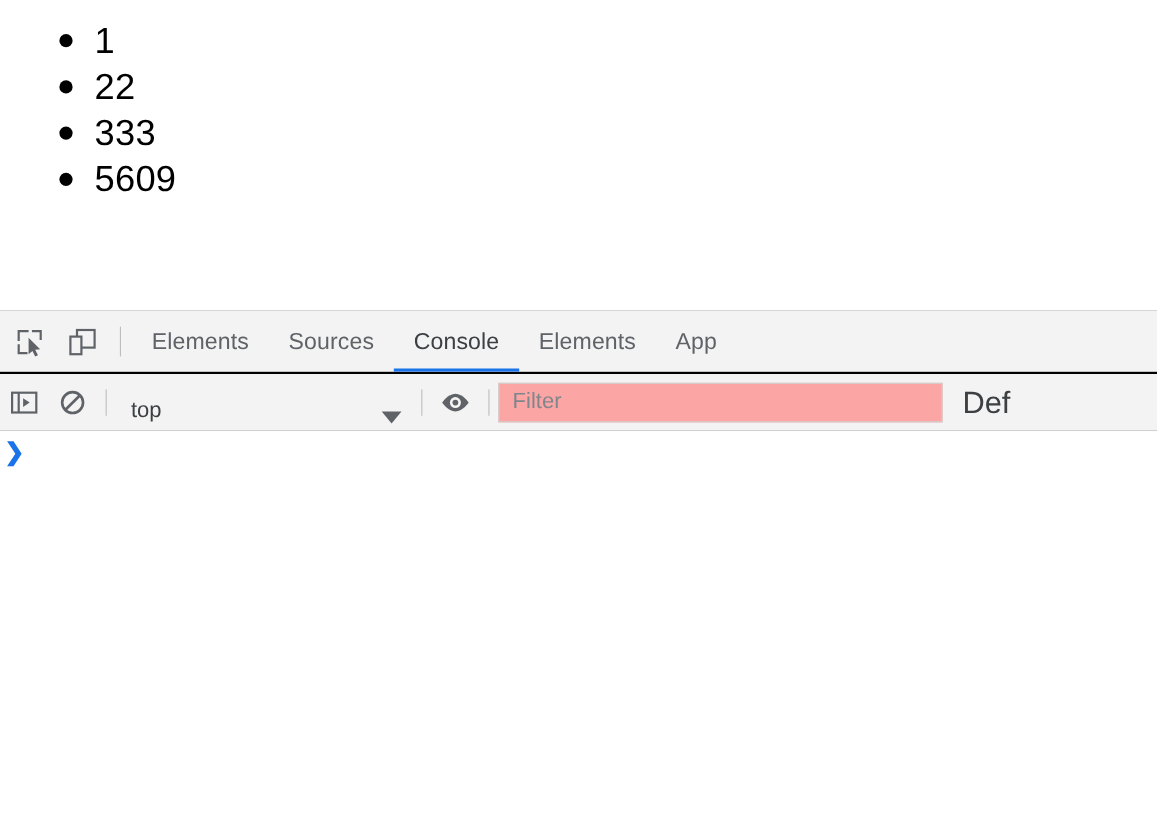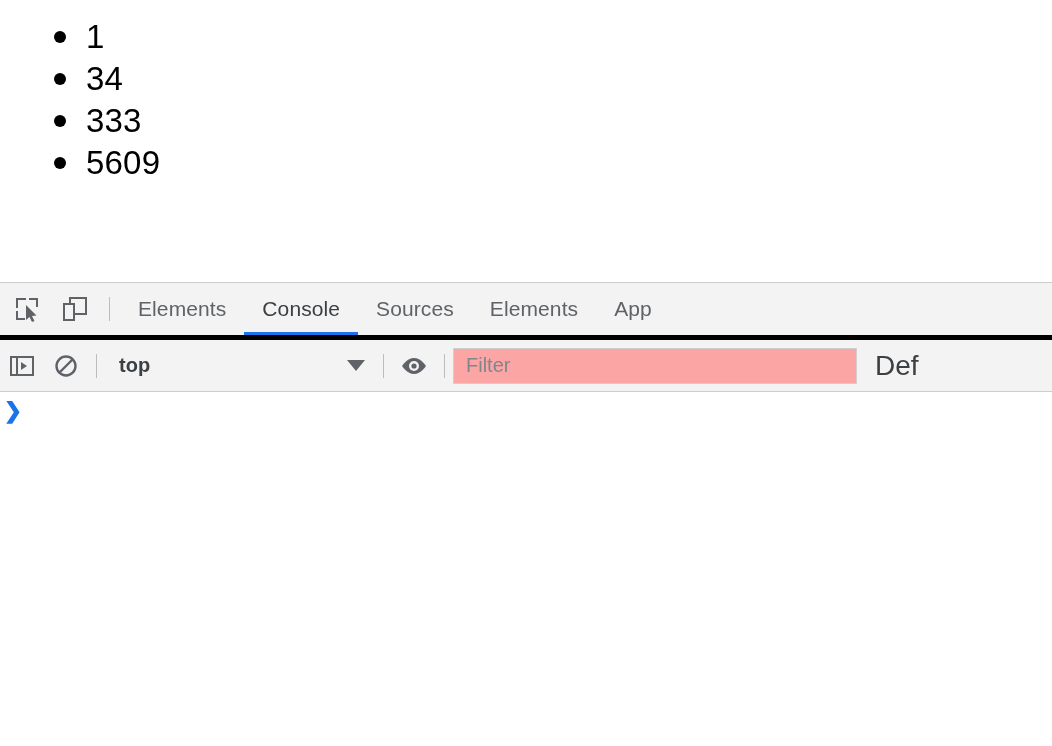--- a/index.html
+++ b/index.html
@@ -66,21 +66,21 @@
     background: #ffffff;
     border-top: 1px solid #cdcdcd;
     box-sizing: border-box;
     overflow: hidden;
   }
 
   
   #devtools-tabbar {
     height: 57px;
     background: #f3f3f3;
-    border-bottom: 5px solid #000000;
+    border-bottom: 2px solid #000000;
     display: flex;
     align-items: stretch;
     box-sizing: border-box;
     position: relative;
     overflow: hidden;
   }
   .tb-icon-btn {
     width: 48px;
     display: flex;
     align-items: center;
@@ -142,28 +142,27 @@
   }
   .ct-sep {
     width: 1px;
     height: 24px;
     background: #bdbdbd;
     margin: 0 8px;
     flex: 0 0 auto;
   }
   #context-selector {
     display: flex;
-    align-items: center;
+    align-items: flex-end;
     width: 270px;
     height: 38px;
     flex: 0 0 auto;
     cursor: pointer;
     padding: 0 8px;
     box-sizing: border-box;
-    font-weight: bold;
   }
   #context-selector-label {
     font-size: 20px;
     color: #3c4043;
     flex: 1 1 auto;
     padding-left: 6px;
   }
   .caret-down {
     width: 0;
     height: 0;
@@ -234,21 +233,21 @@
 <body>
 
 <div id="page-viewport">
   <ul id="page-list">
     <li class="page-list-item">
       <span class="page-list-bullet"></span>
       <span class="page-list-text">1</span>
     </li>
     <li class="page-list-item">
       <span class="page-list-bullet"></span>
-      <span class="page-list-text">34</span>
+      <span class="page-list-text">22</span>
     </li>
     <li class="page-list-item">
       <span class="page-list-bullet"></span>
       <span class="page-list-text">333</span>
     </li>
     <li class="page-list-item">
       <span class="page-list-bullet"></span>
       <span class="page-list-text">5609</span>
     </li>
   </ul>
@@ -274,25 +273,25 @@
           <rect x="3" y="9" width="10" height="16" stroke="#5f6368" stroke-width="2" fill="#f3f3f3"></rect>
         </svg>
       </span>
     </div>
 
     <div class="tb-sep"></div>
 
     <div class="dt-tab">
       <span>Elements</span>
     </div>
+    <div class="dt-tab">
+      <span>Sources</span>
+    </div>
     <div class="dt-tab selected">
       <span>Console</span>
-    </div>
-    <div class="dt-tab">
-      <span>Sources</span>
     </div>
     <div class="dt-tab">
       <span>Elements</span>
     </div>
     <div class="dt-tab">
       <span>App</span>
     </div>
   </div>
 
   <div id="console-toolbar">

